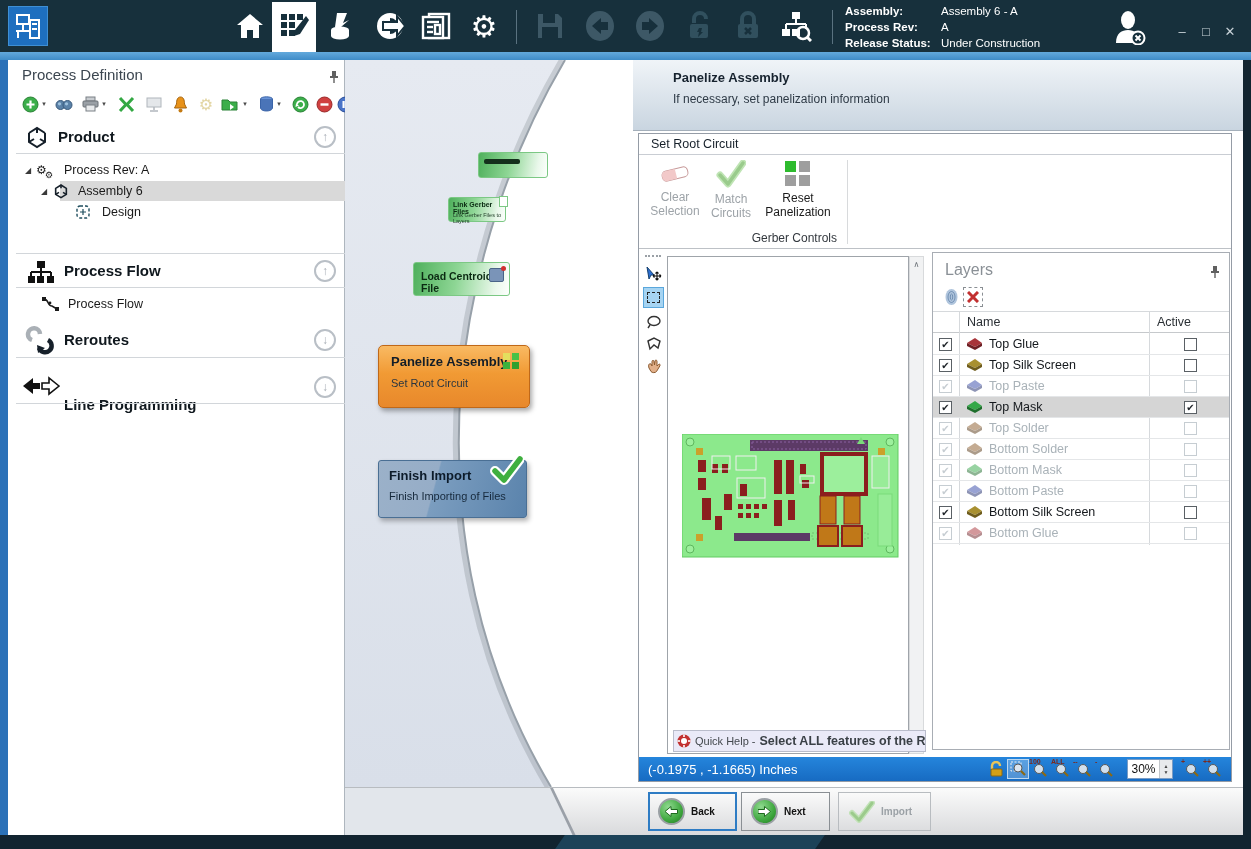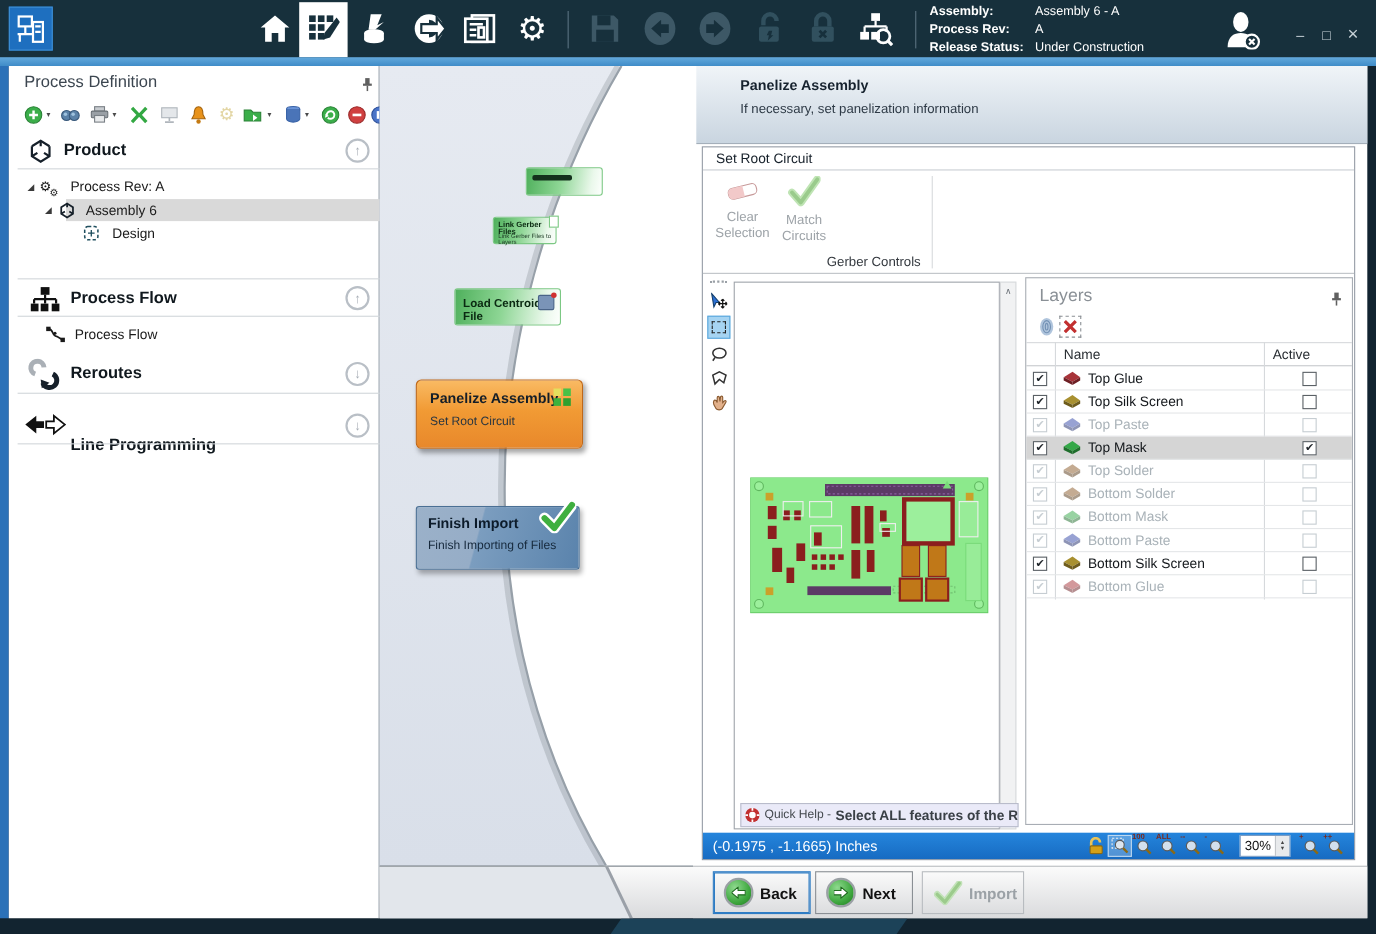--- a/index.html
+++ b/index.html
@@ -102,21 +102,21 @@
   .cell-sep{position:absolute;width:1px;background:#D6D9DC;}
 
   
   #footer{left:345px;top:787px;width:898px;height:48px;background:linear-gradient(#FBFBFB,#D9DADC);border-top:1px solid #B8BCC0;}
   #footer-curl{left:0;top:0;width:232px;height:48px;background:#E2E6EB;clip-path:polygon(0 0,205px 0,228px 100%,0 100%);}
   #footer-curl-line{left:0;top:0;width:232px;height:48px;background:#9AA0A8;clip-path:polygon(205px 0,208px 0,231px 100%,228px 100%);}
   .foot-btn{top:4px;height:39px;background:linear-gradient(#FAFAFA,#DCDDDF);border:1px solid #8A8F94;display:flex;align-items:center;cursor:pointer;}
   .foot-btn.focus{border:1px solid #2E7CC4;box-shadow:0 0 0 1px #2E7CC4 inset;}
   .foot-btn.dis{border:1px solid #B8BCC0;}
   .orb{width:27px;height:27px;border-radius:50%;background:radial-gradient(circle at 35% 30%,#8FD98F,#3FA83F 60%,#1E7A1E);border:2px solid #9AA0A4;margin:0 6px 0 9px;display:flex;align-items:center;justify-content:center;}
-  .foot-lbl{font-size:14px;font-weight:700;color:#111;}
+  .foot-lbl{font-size:10px;font-weight:700;color:#111;}
   .foot-lbl.dis{color:#9BA1A6;}
   .pin{width:10px;height:13px;}
 </style>
 </head>
 <body>
 
 <div id="app">
 
   <div id="topbar" class="abs">
     <div class="abs logo-tile ico">
@@ -515,20 +515,31 @@
       <div class="ribbon-lbl dis">Clear Selection</div>
     </div>
     <div class="abs ribbon-btn" style="left:66px;width:52px">
       <div class="ico" style="width:100%;height:32px">
         <svg width="30" height="28" viewBox="0 0 30 28">
             <path d="M4,15 L12,24 L27,3" stroke="#BFE4B4" stroke-width="7" fill="none" stroke-linecap="round" stroke-linejoin="round"></path>
             <path d="M4,15 L12,24 L27,3" stroke="#9ACB8C" stroke-width="3.5" fill="none" stroke-linecap="round" stroke-linejoin="round"></path>
           </svg>
       </div>
       <div class="ribbon-lbl dis">Match Circuits</div>
+    </div>
+    <div class="abs ribbon-btn" style="left:120px;width:78px">
+      <div class="ico" style="width:100%;height:32px">
+        <svg width="26" height="26" viewBox="0 0 26 26">
+            <rect x="0" y="0" width="11" height="11" fill="#2EBB2E"></rect>
+            <rect x="14" y="0" width="11" height="11" fill="#9E9E9E"></rect>
+            <rect x="0" y="14" width="11" height="11" fill="#9E9E9E"></rect>
+            <rect x="14" y="14" width="11" height="11" fill="#9E9E9E"></rect>
+          </svg>
+      </div>
+      <div class="ribbon-lbl">Reset Panelization</div>
     </div>
     <div class="abs ribbon-group" style="left:8px;top:97px;width:190px;text-align:right">Gerber Controls</div>
     <div class="abs ribbon-sep" style="left:208px"></div>
     <div class="abs ribbon-bottom"></div>
 
     <div id="toolstrip" class="abs">
       <div class="abs" style="left:4px;top:2px;width:16px;height:4px;border-top:2px dotted #9AA0A6"></div>
       <div class="abs cv-tool ico" style="top:10px">
         <svg width="16" height="16" viewBox="0 0 16 16">
             <polygon points="1,1 8,9 5,9 3,13" fill="#2B6FD4" stroke="#14406E"></polygon>

